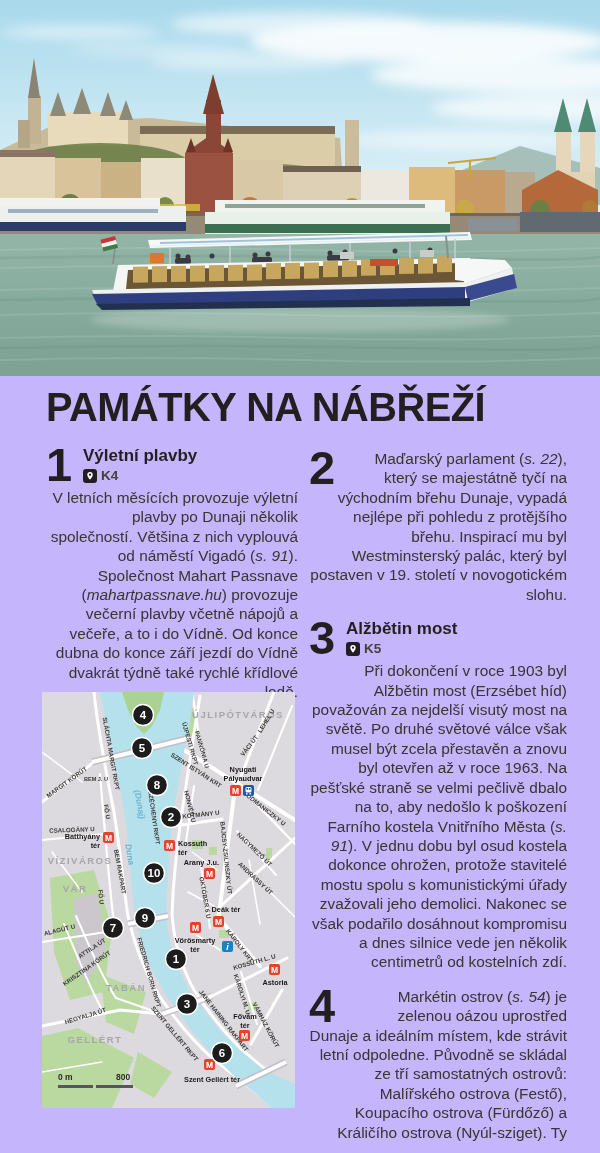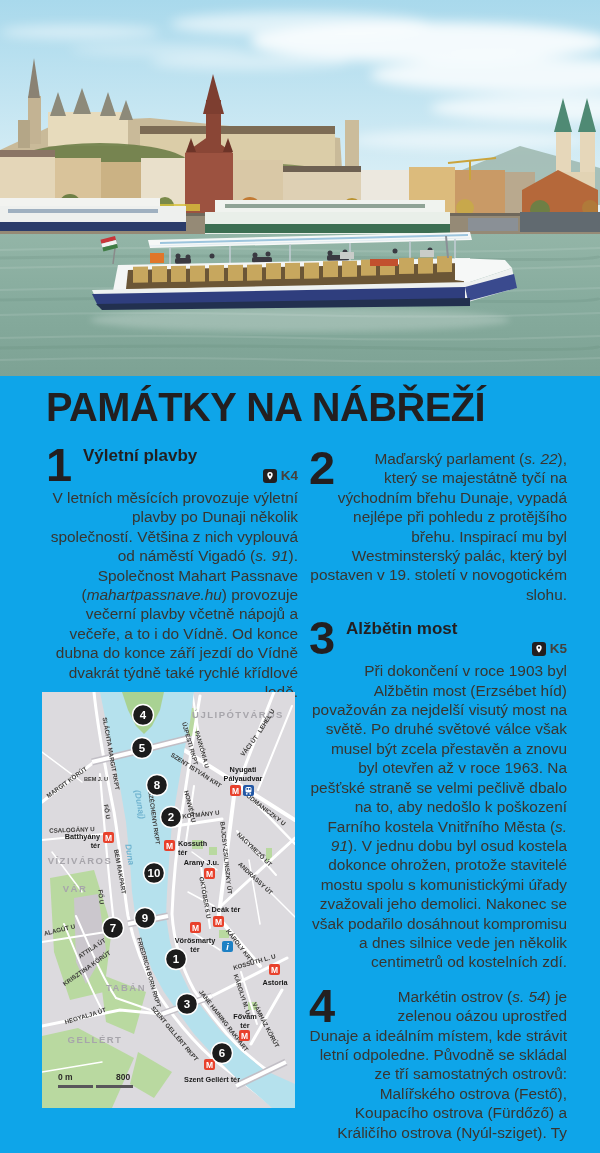--- a/index.html
+++ b/index.html
@@ -1,18 +1,18 @@
 <!DOCTYPE html>
 <html><head>
 <meta charset="utf-8">
 <style>
   * { margin:0; padding:0; box-sizing:border-box; }
   html,body { background:#fff; }
   .page {
-    position:relative; width:600px; height:1153px; background:#0ea5e9;
+    position:relative; width:600px; height:1153px; background:#c4b5fd;
     font-family:"Liberation Sans", sans-serif; overflow:hidden;
     color:#231f20;
   }
   .hero { position:absolute; left:0; top:0; width:600px; height:376px; }
   .page-title {
     position:absolute; left:46px; top:384px; width:540px;
     font-size:41px; font-weight:bold; letter-spacing:-0.5px;
     transform:scaleX(0.97); transform-origin:left;
     color:#231f20; white-space:nowrap;
   }
@@ -21,21 +21,21 @@
   .col2 { left:309px; width:258px; }
   .entry { margin-bottom:15px; }
   .entry::after { content:""; display:block; clear:both; }
   .num {
     float:left; width:37px; height:36px;
     font-size:47px; font-weight:bold; line-height:38px; letter-spacing:-2px;
     color:#231f20;
   }
   .etitle { font-size:17px; font-weight:bold; line-height:20px; color:#231f20; }
   .eloc { display:flex; align-items:center; gap:4px; height:19px;
-    font-size:13.5px; font-weight:bold; color:#45413c;justify-content:flex-end; }
+    font-size:13.5px; font-weight:bold; color:#45413c; }
   .eloc svg { display:block; }
   .ebody { font-size:15.4px; line-height:19.4px; color:#393530; margin-top:3px;
     text-align:right; }
   .ebody i { font-style:italic; }
   .map-wrap { position:absolute; left:42px; top:692px; width:253px; height:416px; }
   svg text { font-family:"Liberation Sans", sans-serif; }
 </style>
 </head>
 <body>
 

